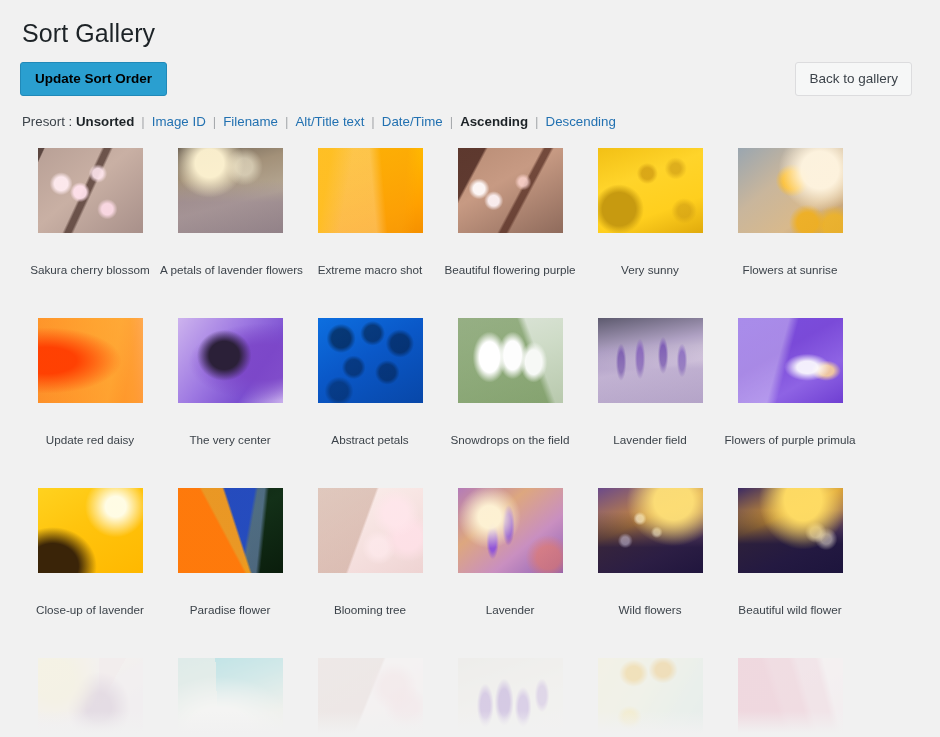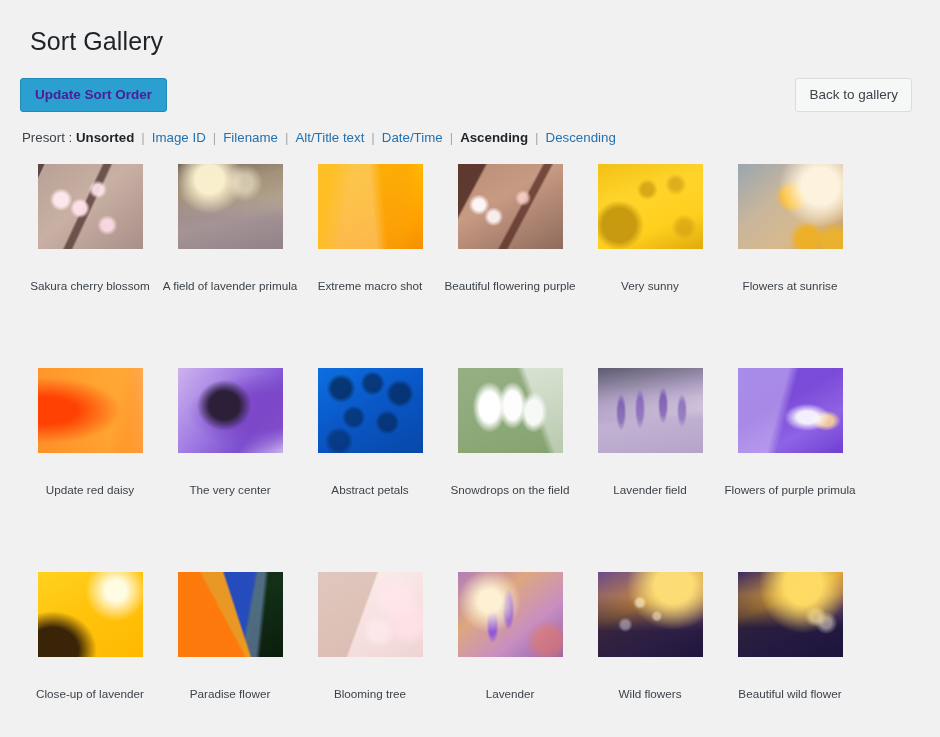--- a/index.html
+++ b/index.html
@@ -21,37 +21,37 @@
     height: 737px;
     box-sizing: border-box;
     padding: 0 20px;
   }
 
   
   .page-title {
     font-size: 25px;
     font-weight: normal;
     color: #1d2327;
-    margin: 8px;
+    margin: 0;
     padding: 17px 0 12px 2px;
     line-height: 1.3;
     letter-spacing: 0.1px;
   }
 
   .toolbar {
     position: relative;
     height: 34px;
   }
 
   .btn-primary {
     display: inline-block;
     background: #2a9fd0;
     border: 1px solid #2189b8;
     border-radius: 3px;
-    color: #4c1d95;
+    color: #000000;
     font-size: 13.5px;
     font-weight: bold;
     line-height: 1;
     padding: 9px 14px 10px 14px;
     cursor: pointer;
     box-sizing: border-box;
     text-align: center;
   }
 
   .btn-secondary {
@@ -99,21 +99,21 @@
     position: relative;
     margin-top: 19px;
     display: grid;
     grid-template-columns: repeat(6, 140px);
     column-gap: 0px;
     row-gap: 0px;
   }
 
   .tile {
     width: 140px;
-    height: 204px;
+    height: 170px;
     box-sizing: border-box;
     cursor: move;
     position: relative;
   }
 
   .thumb {
     width: 105px;
     height: 85px;
     margin: 0 auto;
     display: block;
@@ -164,21 +164,21 @@
     <span id="presort-options"><span class="active">Unsorted</span><span class="sep">|</span><a>Image ID</a><span class="sep">|</span><a>Filename</a><span class="sep">|</span><a>Alt/Title text</a><span class="sep">|</span><a>Date/Time</a><span class="sep">|</span><span class="active">Ascending</span><span class="sep">|</span><a>Descending</a></span>
   </div>
 
   <div class="gallery" id="gallery">
       <div class="tile">
         <div class="thumb" style="background-image: radial-gradient(circle at 22% 42%, rgba(255, 235, 240, 0.95) 0px, rgba(255, 235, 240, 0.95) 7%, rgba(255, 255, 255, 0) 12%), radial-gradient(circle at 40% 52%, rgba(255, 225, 235, 0.95) 0px, rgba(255, 225, 235, 0.95) 8%, rgba(255, 255, 255, 0) 13%), radial-gradient(circle at 57% 30%, rgba(255, 230, 238, 0.9) 0px, rgba(255, 230, 238, 0.9) 6%, rgba(255, 255, 255, 0) 11%), radial-gradient(circle at 66% 72%, rgba(255, 220, 232, 0.9) 0px, rgba(255, 220, 232, 0.9) 6%, rgba(255, 255, 255, 0) 11%), linear-gradient(115deg, rgba(60, 40, 35, 0.75) 0px, rgba(60, 40, 35, 0.75) 4%, rgba(0, 0, 0, 0) 5%, rgba(0, 0, 0, 0) 44%, rgba(70, 45, 38, 0.7) 46%, rgba(70, 45, 38, 0.7) 50%, rgba(0, 0, 0, 0) 52%), linear-gradient(140deg, rgb(184, 160, 150) 0%, rgb(201, 176, 164) 45%, rgb(168, 144, 138) 100%);"></div>
         <span class="caption">Sakura cherry blossom</span>
       </div>
       <div class="tile">
         <div class="thumb" style="background-image: radial-gradient(circle at 30% 18%, rgba(255, 244, 210, 0.95) 0px, rgba(255, 244, 210, 0.95) 14%, rgba(255, 240, 200, 0) 34%), radial-gradient(circle at 63% 22%, rgba(255, 250, 225, 0.5) 0px, rgba(255, 250, 225, 0.5) 9%, rgba(255, 255, 255, 0) 20%), linear-gradient(to top, rgba(150, 130, 150, 0.55) 0px, rgba(150, 130, 150, 0.55) 36%, rgba(0, 0, 0, 0) 62%), linear-gradient(165deg, rgb(110, 99, 85) 0%, rgb(163, 145, 121) 30%, rgb(182, 168, 148) 62%, rgb(141, 129, 119) 100%);"></div>
-        <span class="caption">A field of lavender primula</span>
+        <span class="caption">A petals of lavender flowers</span>
       </div>
       <div class="tile">
         <div class="thumb" style="background-image: linear-gradient(100deg, rgba(255, 190, 30, 0.85) 0px, rgba(255, 190, 30, 0.85) 12%, rgba(255, 255, 255, 0) 30%), linear-gradient(85deg, rgba(255, 255, 255, 0.28) 44%, rgba(255, 255, 255, 0.28) 52%, rgba(255, 255, 255, 0) 62%), linear-gradient(95deg, rgba(250, 160, 10, 0.5) 72%, rgba(250, 160, 10, 0.5) 80%, rgba(255, 255, 255, 0) 92%), linear-gradient(160deg, rgb(255, 196, 0) 0%, rgb(255, 179, 0) 40%, rgb(255, 160, 0) 75%, rgb(245, 144, 0) 100%);"></div>
         <span class="caption">Extreme macro shot</span>
       </div>
       <div class="tile">
         <div class="thumb" style="background-image: radial-gradient(circle at 20% 48%, rgba(255, 250, 250, 0.95) 0px, rgba(255, 250, 250, 0.95) 6%, rgba(255, 255, 255, 0) 11%), radial-gradient(circle at 34% 62%, rgba(255, 245, 248, 0.9) 0px, rgba(255, 245, 248, 0.9) 6%, rgba(255, 255, 255, 0) 11%), radial-gradient(circle at 62% 40%, rgba(255, 215, 210, 0.8) 0px, rgba(255, 215, 210, 0.8) 5%, rgba(255, 255, 255, 0) 10%), linear-gradient(118deg, rgba(70, 35, 28, 0.8) 14%, rgba(70, 35, 28, 0.8) 18%, rgba(0, 0, 0, 0) 20%, rgba(0, 0, 0, 0) 56%, rgba(80, 40, 30, 0.7) 58%, rgba(80, 40, 30, 0.7) 62%, rgba(0, 0, 0, 0) 64%), linear-gradient(150deg, rgb(185, 141, 118) 0%, rgb(199, 154, 131) 40%, rgb(143, 107, 92) 100%);"></div>
         <span class="caption">Beautiful flowering purple</span>
       </div>
       <div class="tile">

